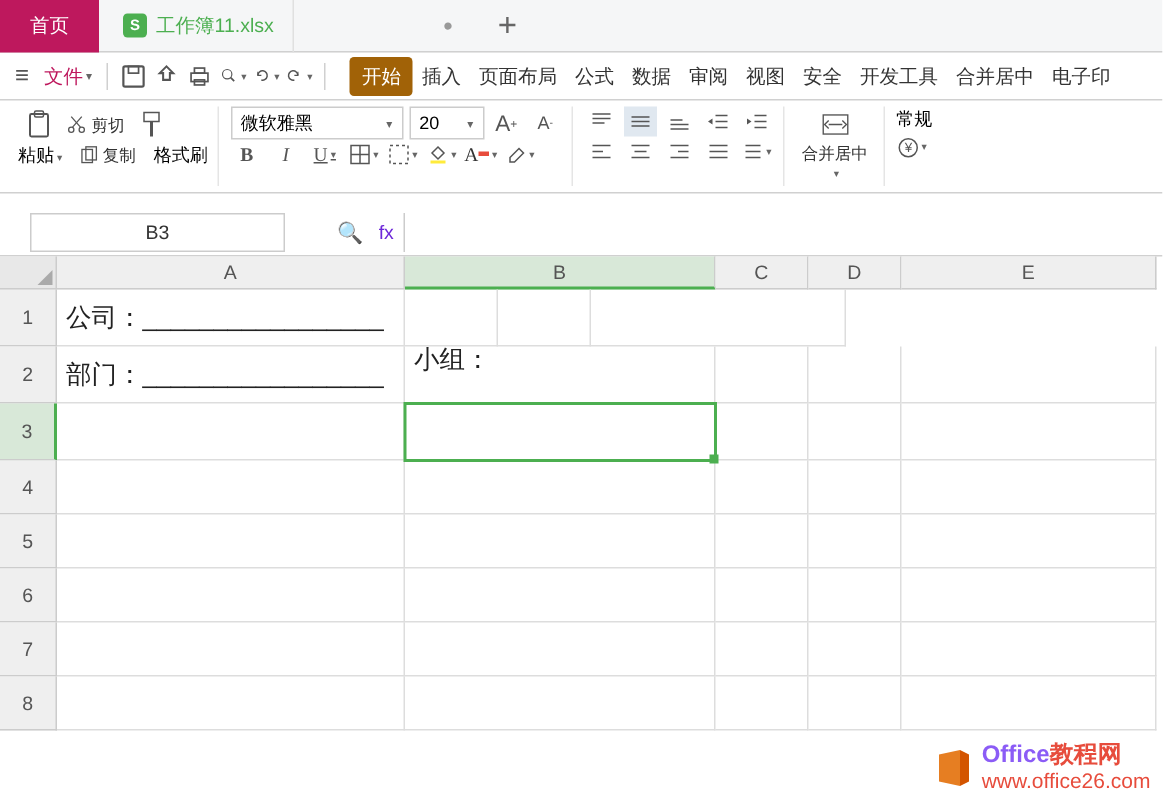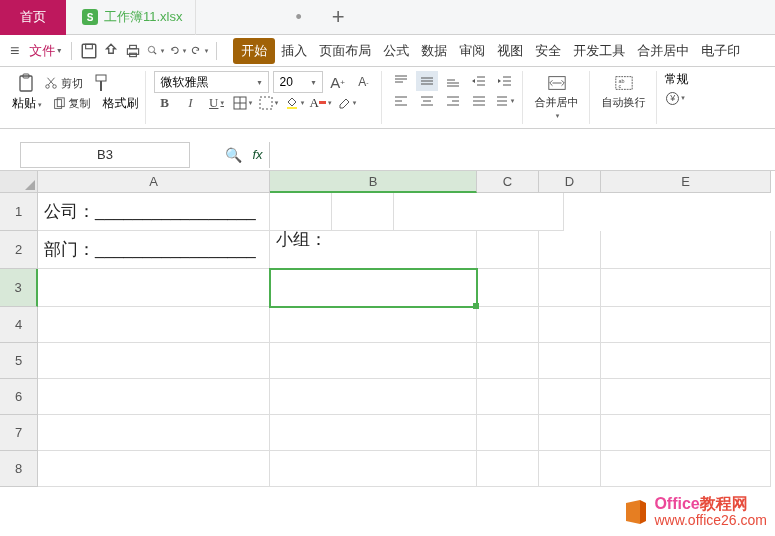--- a/index.html
+++ b/index.html
@@ -39,21 +39,21 @@
 .btn-sm { width: 22px; height: 20px; display: flex; align-items: center; justify-content: center; color: #555; font-size: 13px; }
 .btn-sm.bold { font-weight: bold; font-family: "Times New Roman"; }
 .btn-sm.italic { font-style: italic; font-family: "Times New Roman"; }
 .btn-sm.underline { text-decoration: underline; font-family: "Times New Roman"; }
 
 
 .formula-row { display: flex; align-items: center; height: 32px; border-bottom: 1px solid #d0d0d0; margin-top: 10px; }
 .name-box { width: 170px; height: 26px; border: 1px solid #ccc; display: flex; align-items: center; justify-content: center; font-size: 13px; color: #333; margin-left: 20px; }
 .fx-area { display: flex; align-items: center; gap: 10px; margin-left: 35px; }
 .fx-icon { font-size: 14px; color: #666; }
-.fx-label { font-style: italic; font-size: 13px; color: #14532d; }
+.fx-label { font-size: 13px; color: #6d28d9; }
 .fx-input { border-left: 1px solid #ccc; height: 26px; flex: 1; margin-left: 6px; }
 
 
 .grid { position: relative; }
 .col-headers { display: flex; height: 22px; }
 .corner { width: 38px; border-right: 1px solid #ccc; border-bottom: 1px solid #ccc; background: #e8e8e8; position: relative; }
 .corner::after { content: ""; position: absolute; right: 2px; bottom: 2px; width: 0; height: 0; border-left: 10px solid transparent; border-bottom: 10px solid #aaa; }
 .col-h { border-right: 1px solid #ccc; border-bottom: 1px solid #ccc; background: #efefef; display: flex; align-items: center; justify-content: center; font-size: 13px; color: #555; }
 .col-h.sel { background: #d8e8d8; border-bottom: 2px solid #4caf50; }
 .col-A { width: 232px; } .col-B { width: 207px; } .col-C { width: 62px; } .col-D { width: 62px; } .col-E { width: 170px; }
@@ -64,21 +64,21 @@
 .row-tall { height: 38px; } .row-tall .row-h { height: 38px; } .row-tall .cell { height: 38px; }
 .row-norm { height: 36px; } .row-norm .row-h { height: 36px; } .row-norm .cell { height: 36px; }
 .cell.selected { outline: 2px solid #4caf50; outline-offset: -1px; position: relative; }
 .cell.selected::after { content: ""; position: absolute; right: -3px; bottom: -3px; width: 6px; height: 6px; background: #4caf50; }
 
 
 .watermark { position: absolute; right: 8px; bottom: 8px; display: flex; align-items: center; gap: 4px; }
 .wm-icon { width: 30px; height: 30px; }
 .wm-text { display: flex; flex-direction: column; line-height: 1.1; }
 .wm-title { font-size: 16px; font-weight: bold; }
-.wm-title .o1 { color: #ec4899; } .wm-title .o2 { color: #e74c3c; }
+.wm-title .o1 { color: #8b5cf6; } .wm-title .o2 { color: #e74c3c; }
 .wm-url { font-size: 14px; color: #e74c3c; }
 </style>
 </head>
 <body>
 
 <div class="tabs-row">
   <div class="tab-home">首页</div>
   <div class="tab-file">
     <div class="tab-file-icon">S</div>
     <div class="tab-file-name">工作簿11.xlsx</div>
@@ -314,30 +314,20 @@
       <svg viewBox="0 0 22 18">
           <rect x="2" y="2" width="18" height="14" fill="none" stroke="#555"></rect>
           <line x1="6" y1="9" x2="16" y2="9" stroke="#555"></line>
           <path d="M6 6 L3 9 L6 12" fill="none" stroke="#555"></path>
           <path d="M16 6 L19 9 L16 12" fill="none" stroke="#555"></path>
         </svg>
       <span>合并居中</span>
     </div>
   </div>
 
-  <div class="rib-group">
-    <div class="rib-big">
-      <svg viewBox="0 0 22 18">
-          <rect x="2" y="2" width="18" height="14" fill="none" stroke="#555" stroke-dasharray="2 1"></rect>
-          <text x="5" y="9" font-size="6" fill="#555">ab</text>
-          <text x="5" y="15" font-size="6" fill="#555">c</text>
-        </svg>
-      <span>自动换行</span>
-    </div>
-  </div>
 
   <div class="rib-group noborder">
     <div class="rib-row">
         <span>常规</span>
       </div>
     <div class="rib-row">
       <div class="btn-sm dd">
           <span style="border:1px solid #555;border-radius:50%;width:13px;height:13px;display:flex;align-items:center;justify-content:center;font-size:9px">¥</span>
         </div>
     </div>

